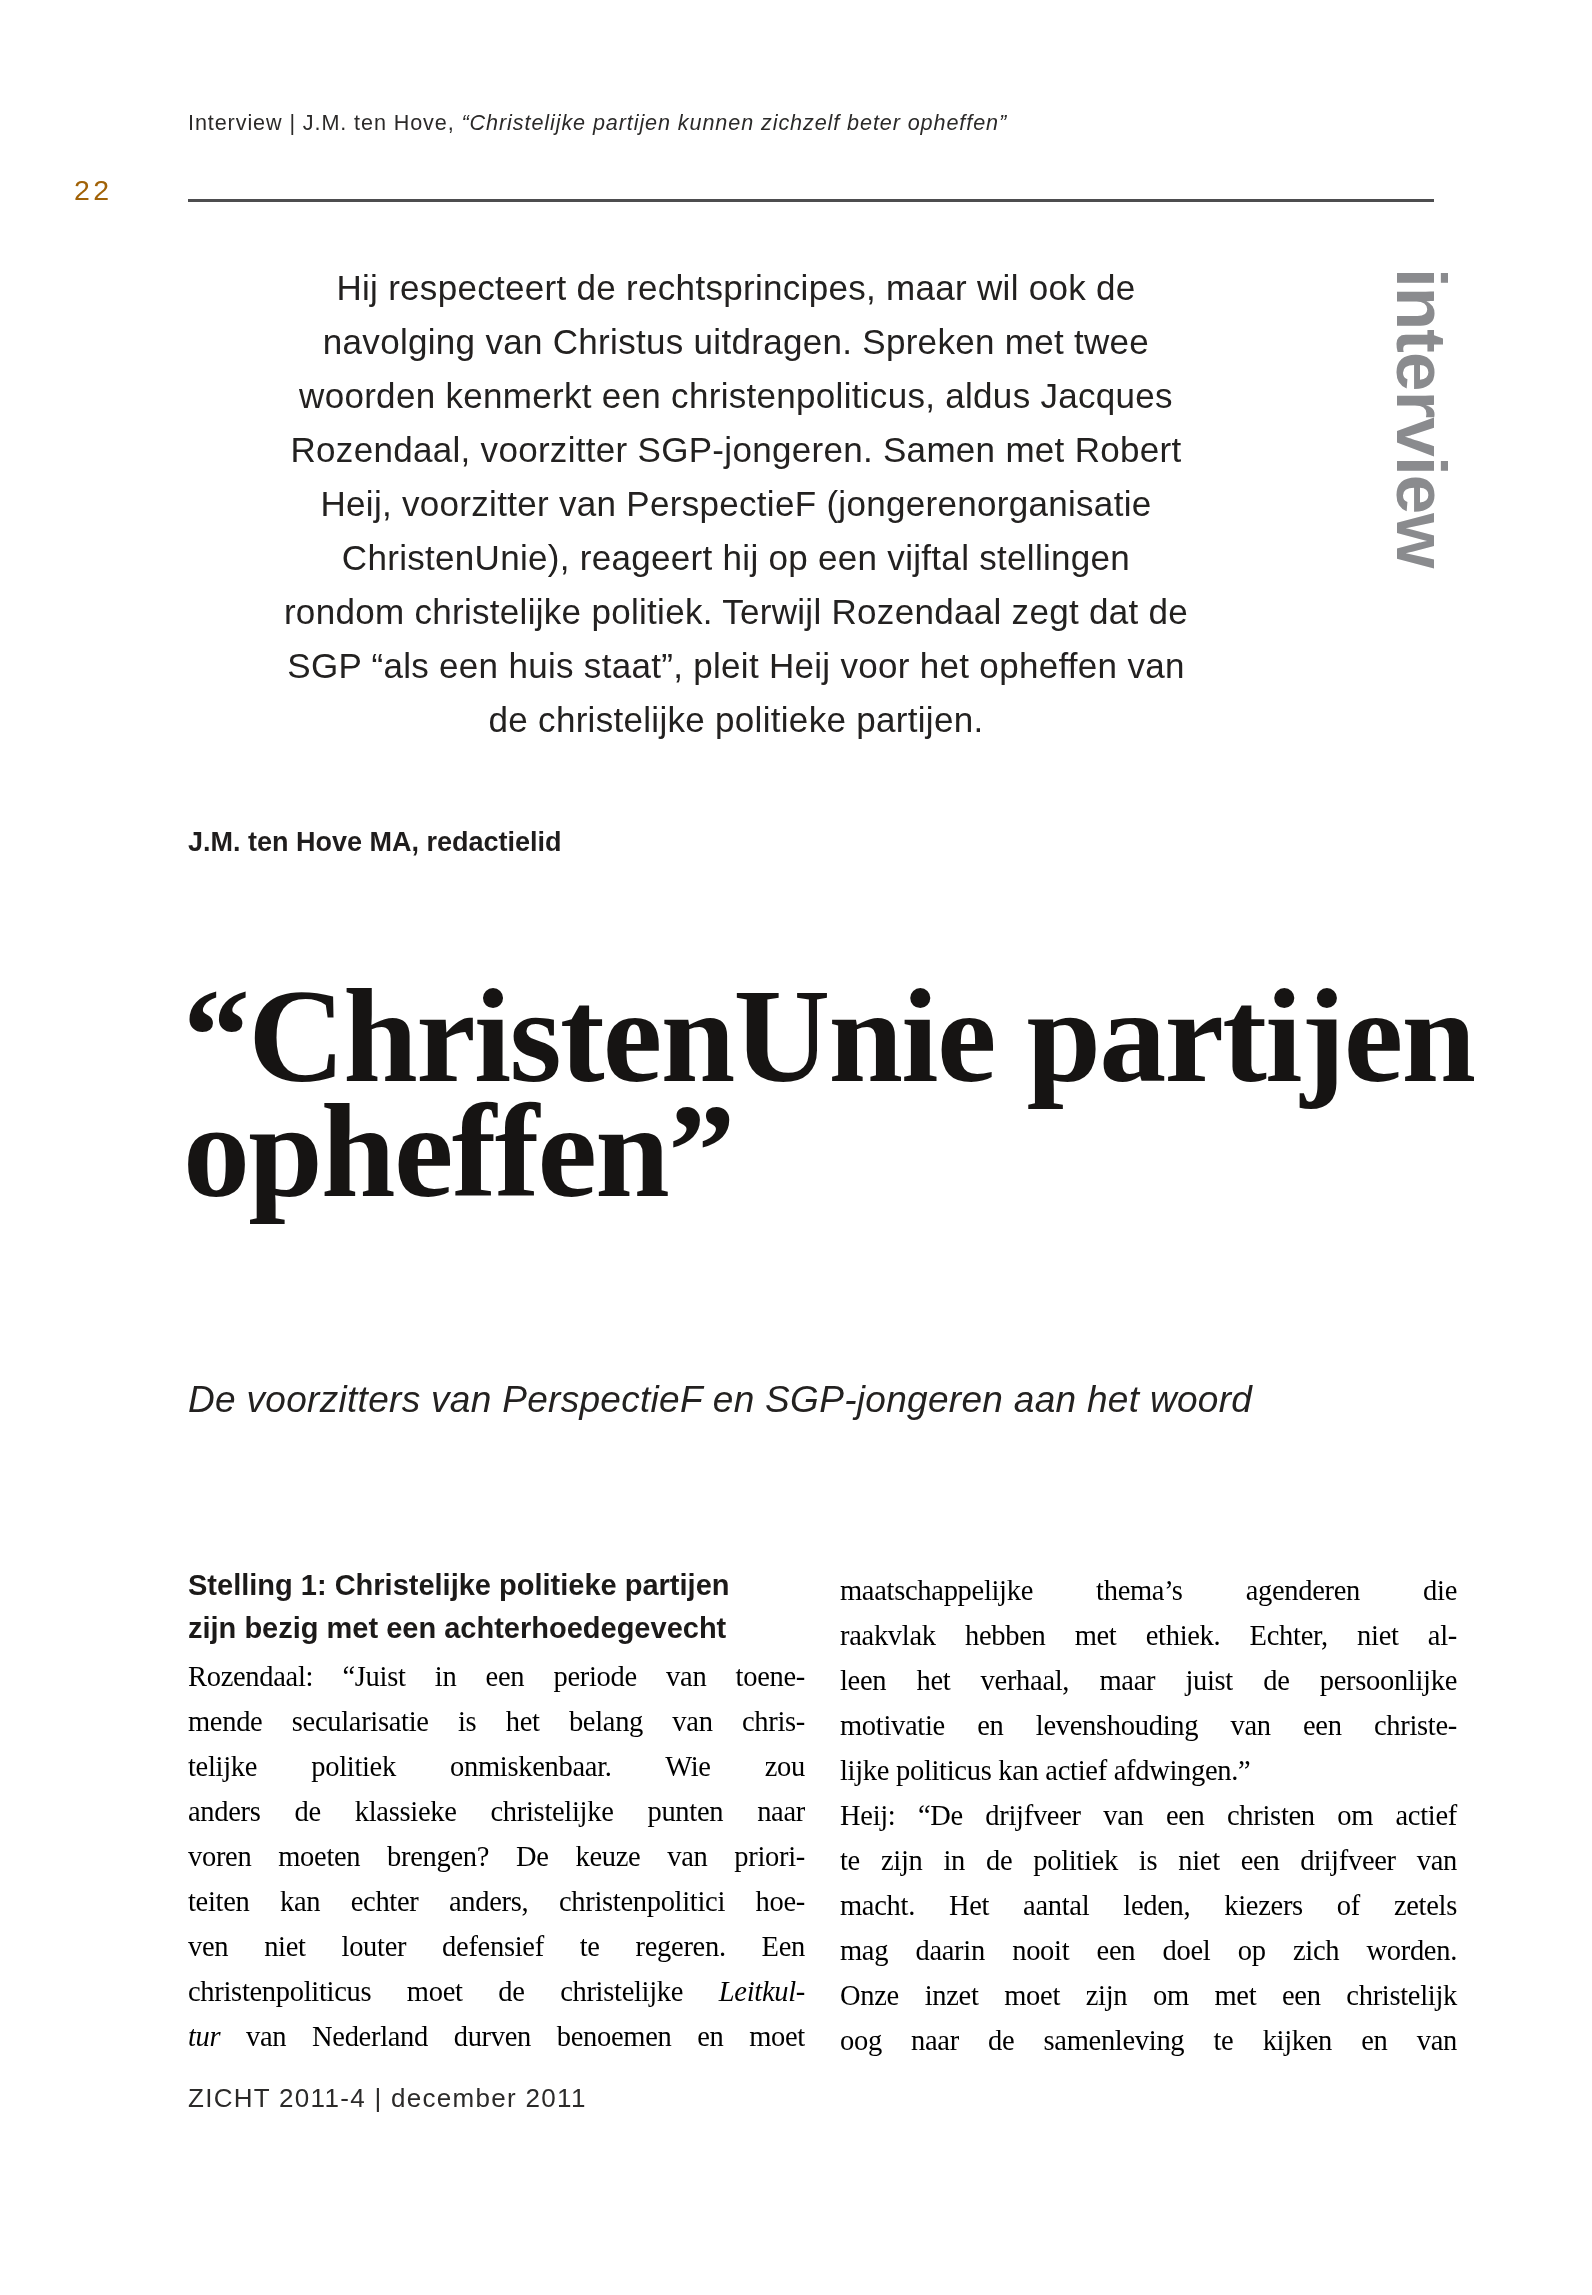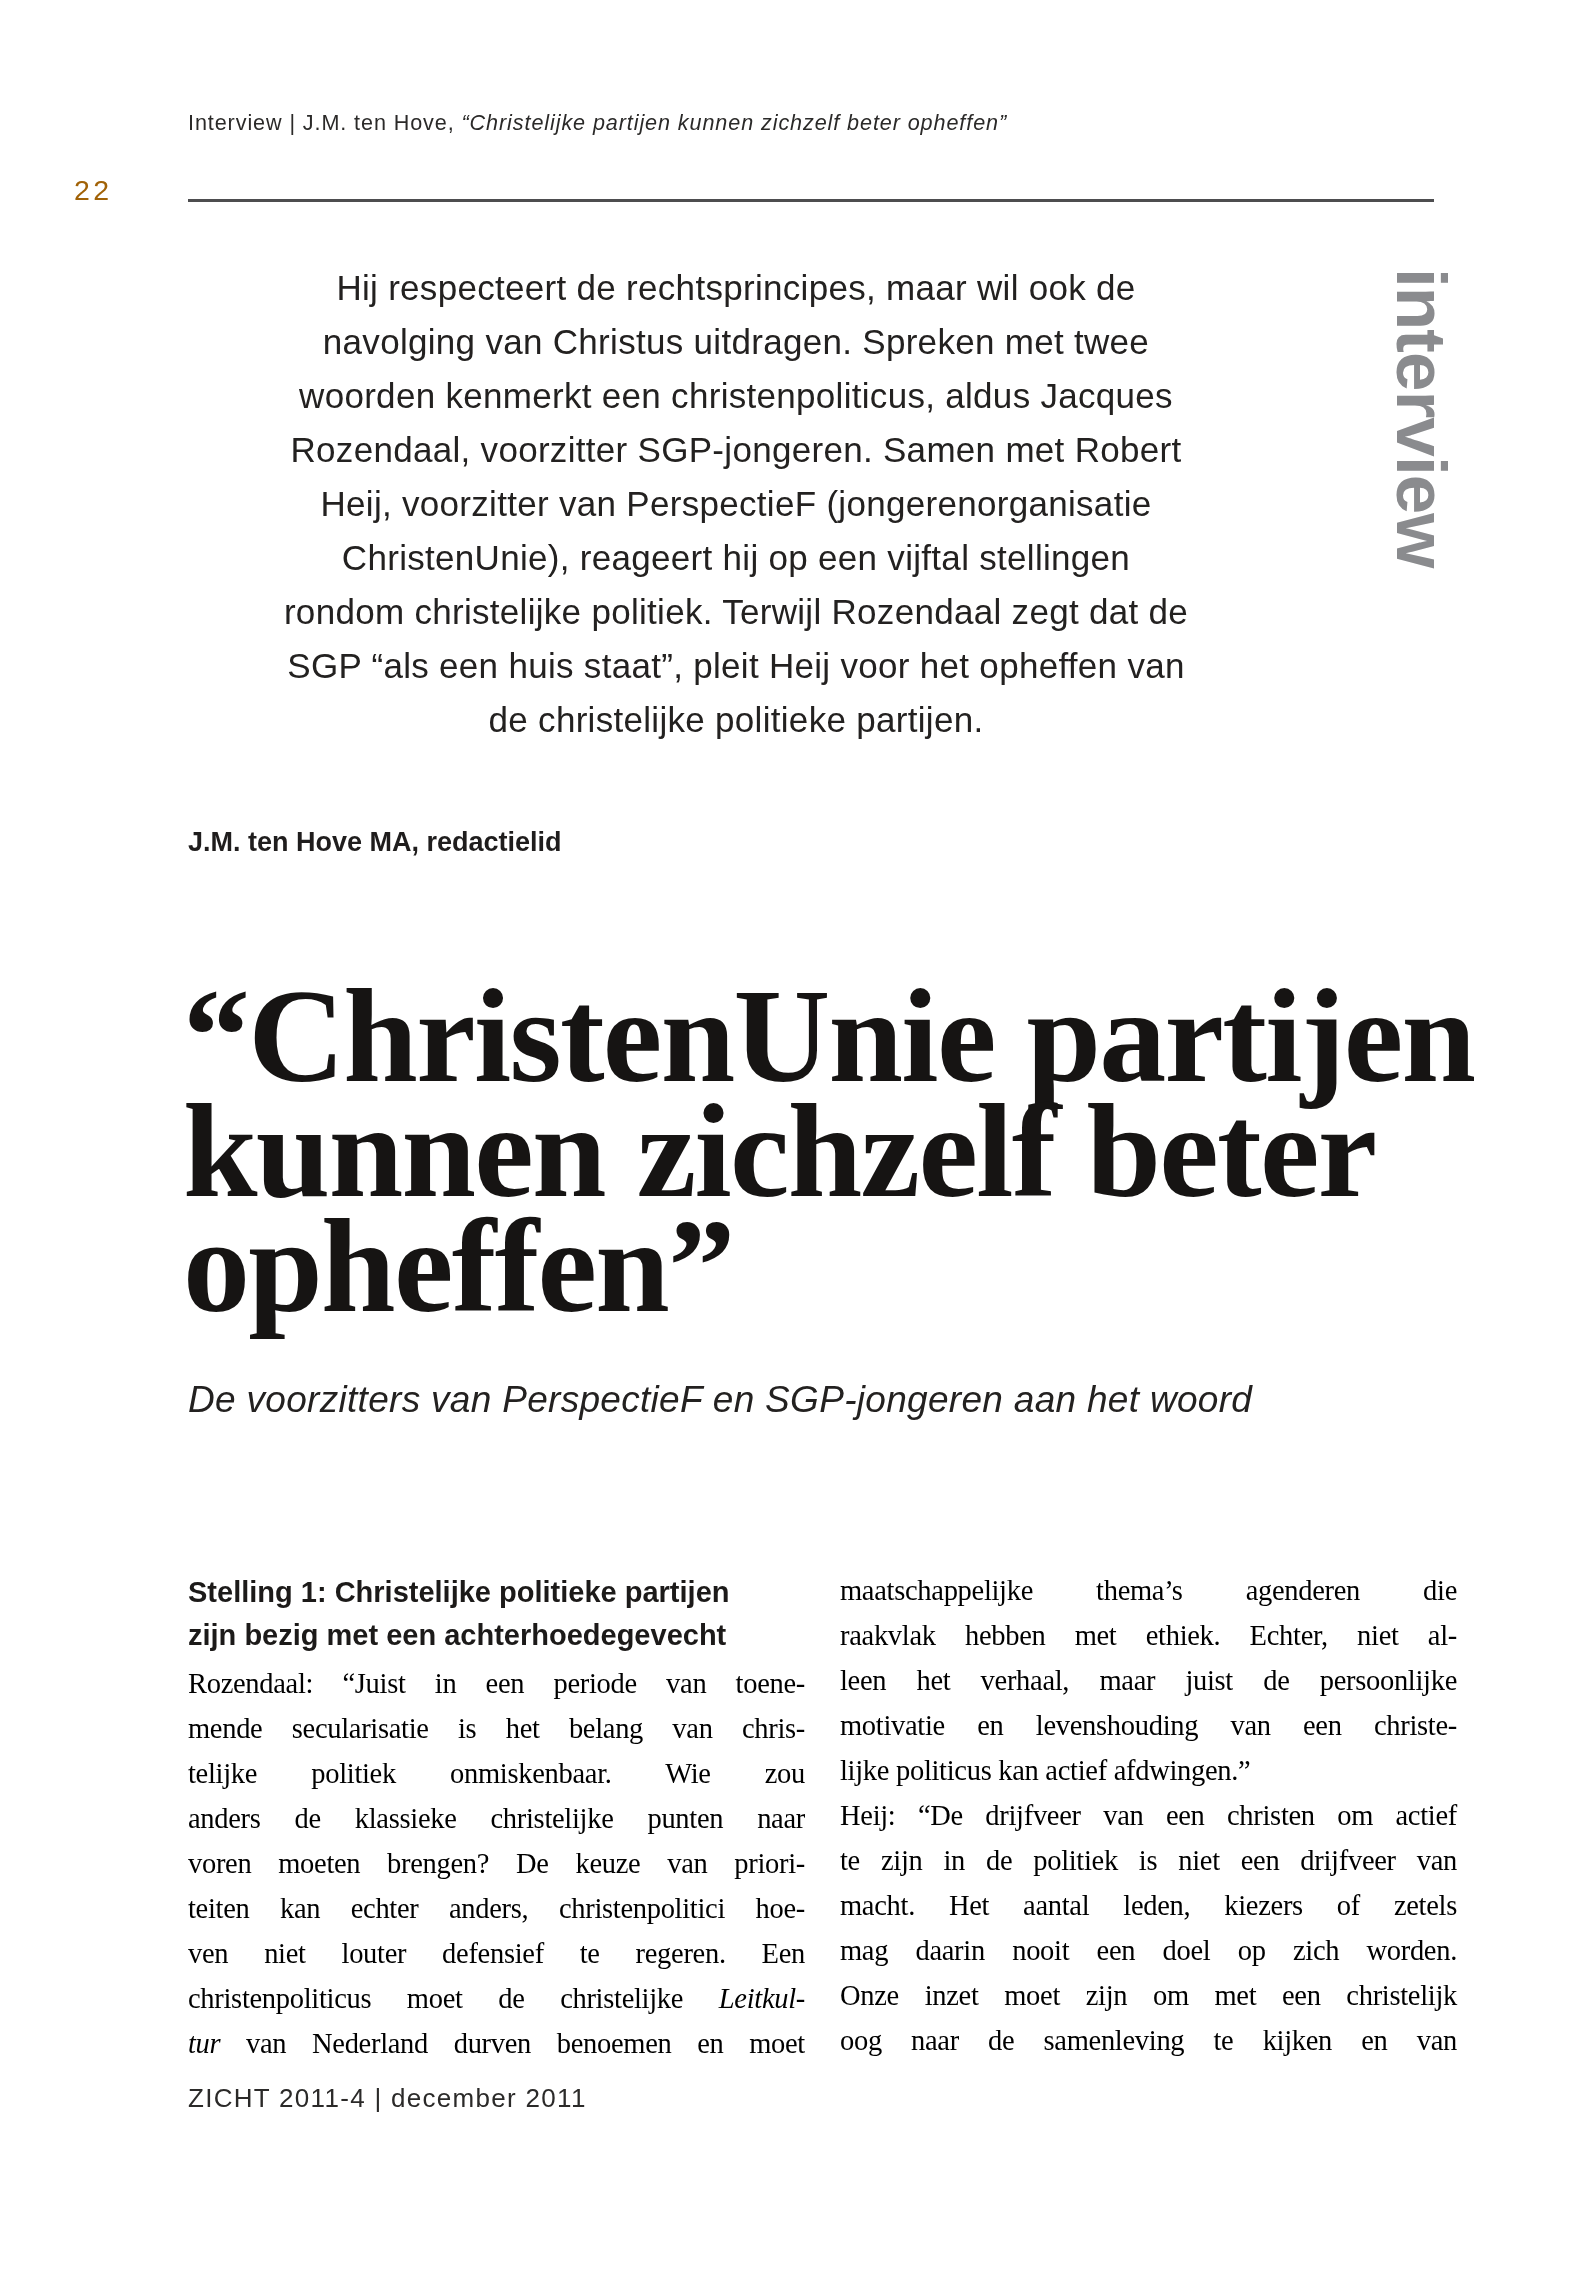--- a/index.html
+++ b/index.html
@@ -112,21 +112,20 @@
     gap: 35px;
   }
   .col { width: 617px; }
 
   .stelling {
     font-size: 29px;
     line-height: 43px;
     font-weight: bold;
     color: #1c1a19;
     white-space: pre;
-    margin-top: 7px;
   }
 
   .bodyj, .body-last {
     font-family: "Liberation Serif", serif;
     font-size: 28.5px;
     line-height: 45px;
     letter-spacing: -0.3px;
     color: #000000;
   }
   .bodyj {
@@ -170,21 +169,20 @@
 rondom christelijke politiek. Terwijl Rozendaal zegt dat de
 SGP “als een huis staat”, pleit Heij voor het opheffen van
 de christelijke politieke partijen.</div>
 
   <div class="side-label">interview</div>
 
   <div class="byline">J.M. ten Hove MA, redactielid</div>
 
   <div class="headline">
     <div class="hl-line">“ChristenUnie partijen</div>
-    <div class="hl-line">kunnen zichzelf beter</div>
     <div class="hl-line">opheffen”</div>
   </div>
 
   <div class="subtitle">De voorzitters van PerspectieF en SGP-jongeren aan het woord</div>
 
   <div class="columns">
 
     <div class="col col-left">
       <div class="stelling">Stelling 1: Christelijke politieke partijen
 zijn bezig met een achterhoedegevecht</div>

